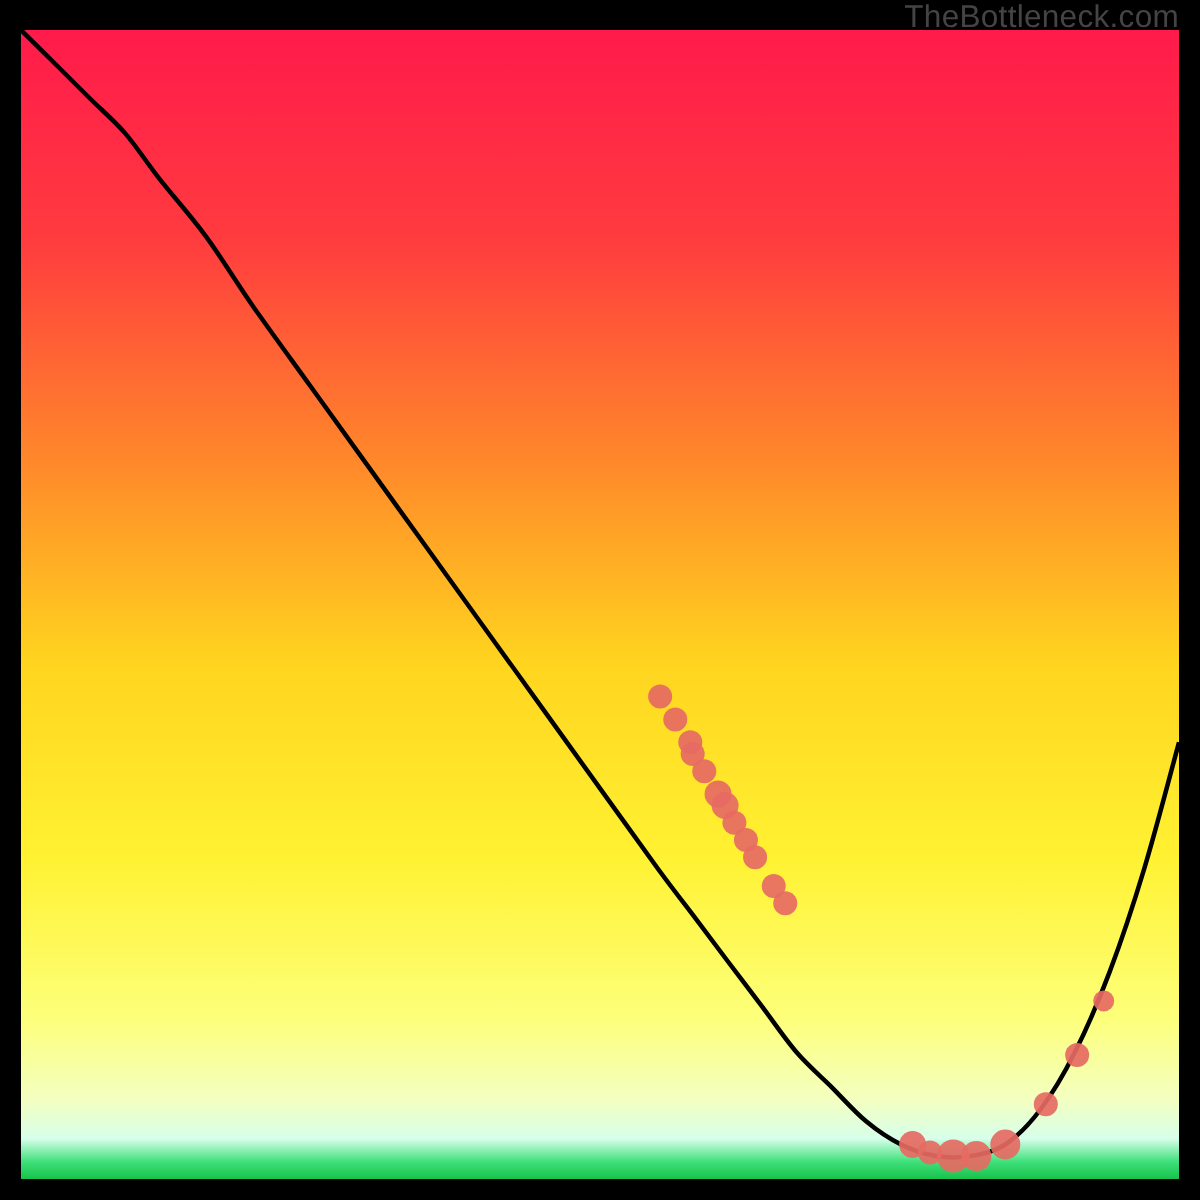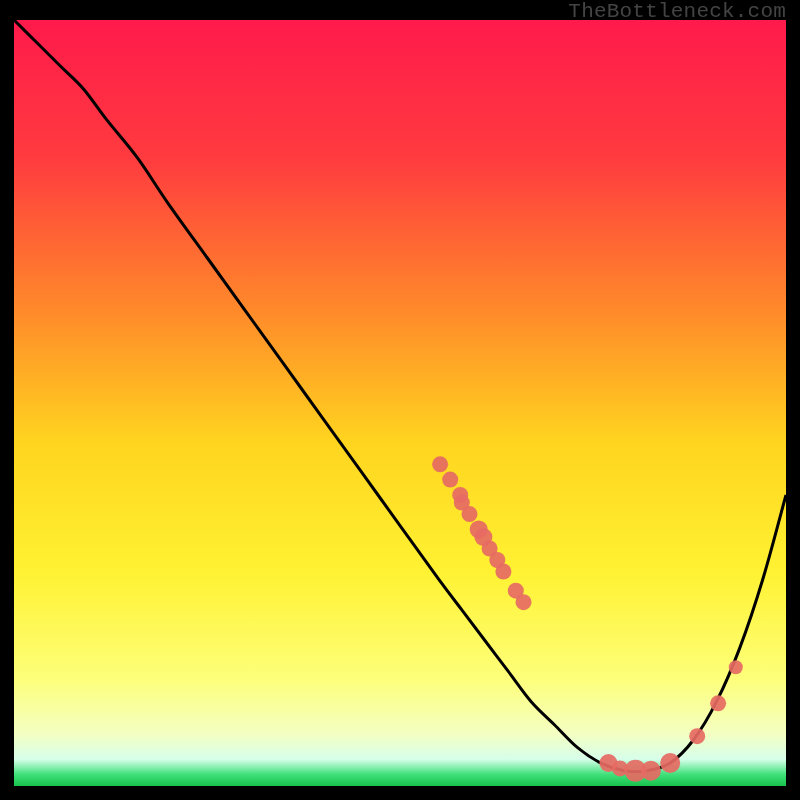--- a/index.html
+++ b/index.html
@@ -22,21 +22,21 @@
     position: absolute;
     left: 0;
     top: 0;
     width: 772px;
     height: 766px;
   }
   .watermark {
     position: absolute;
     top: 0px;
     right: 14px;
-    font-family: Liberation Mono, monospace;
+    font-family: Liberation Sans, sans-serif;
     font-size: 21px;
     font-weight: 500;
     color: #444444;
     letter-spacing: 0.2px;
   }
 </style>
 </head>
 <body>
 
 <div class="frame">

